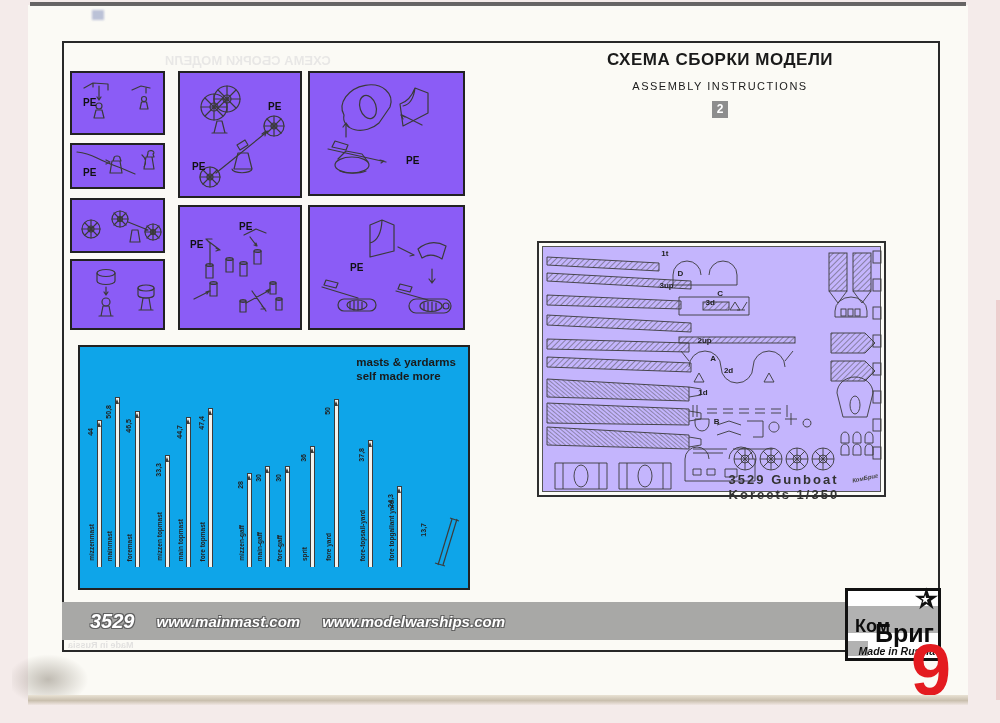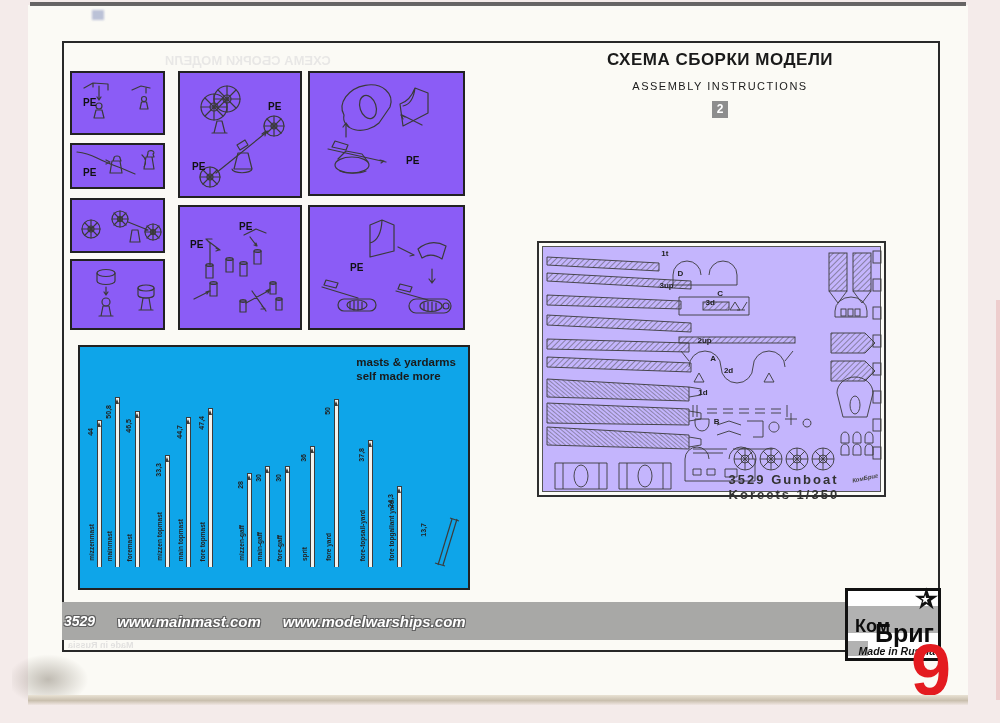--- a/index.html
+++ b/index.html
@@ -50,21 +50,21 @@
   #fret{position:absolute;left:537px;top:241px;width:349px;height:256px;background:#c4b5fd;
         border:2px solid #2f2f2f;box-shadow:inset 0 0 0 3px #fcfcf8, inset 0 0 0 4px #555;}
   #fret svg{position:absolute;left:2px;top:2px;}
   .fret-lab{position:absolute;font-size:8px;font-weight:bold;color:#222;transform:translate(-50%,-50%);}
   #fret-caption{position:absolute;left:48%;top:91%;font-size:13px;font-weight:bold;letter-spacing:2px;color:#333;padding-left:24px;}
   #fret-mark{position:absolute;right:6px;bottom:14px;font-size:6px;font-weight:bold;font-style:italic;color:#444;transform:rotate(-12deg);}
   
   #footer-bar{position:absolute;left:62px;top:602px;width:878px;height:38px;background:#a8a8a6;
         display:flex;align-items:center;color:#fff;font-style:italic;font-weight:bold;
         text-shadow:1px 1px 0 #5f5f5f,-1px -1px 0 #5f5f5f,1px -1px 0 #5f5f5f,-1px 1px 0 #5f5f5f;}
-  #footer-kit{font-size:14px;margin-left:2px;}
+  #footer-kit{font-size:20px;margin-left:28px;}
   #footer-info{font-size:15px;margin-left:24px;}
   .footer-site{font-size:15px;margin-left:22px;}
   
   #logo-box{position:absolute;left:845px;top:588px;width:96px;height:73px;background:#fff;border:3px solid #111;}
   #logo-band{position:absolute;left:0;top:15px;width:100%;height:27px;background:#b2b2b2;}
   #logo-band2{position:absolute;left:0;top:50px;width:20px;height:15px;background:#b2b2b2;}
   #logo-kom{position:absolute;left:7px;top:25px;font-size:18px;font-weight:900;letter-spacing:0px;color:#0d0d0d;}
   #logo-brig{position:absolute;left:27px;top:28px;font-size:25px;font-weight:900;color:#0d0d0d;}
   #logo-star{position:absolute;right:-2px;top:-10px;font-size:30px;color:#111;}
   #logo-star-inner{position:absolute;right:8px;top:2px;font-size:11px;color:#fff;}

